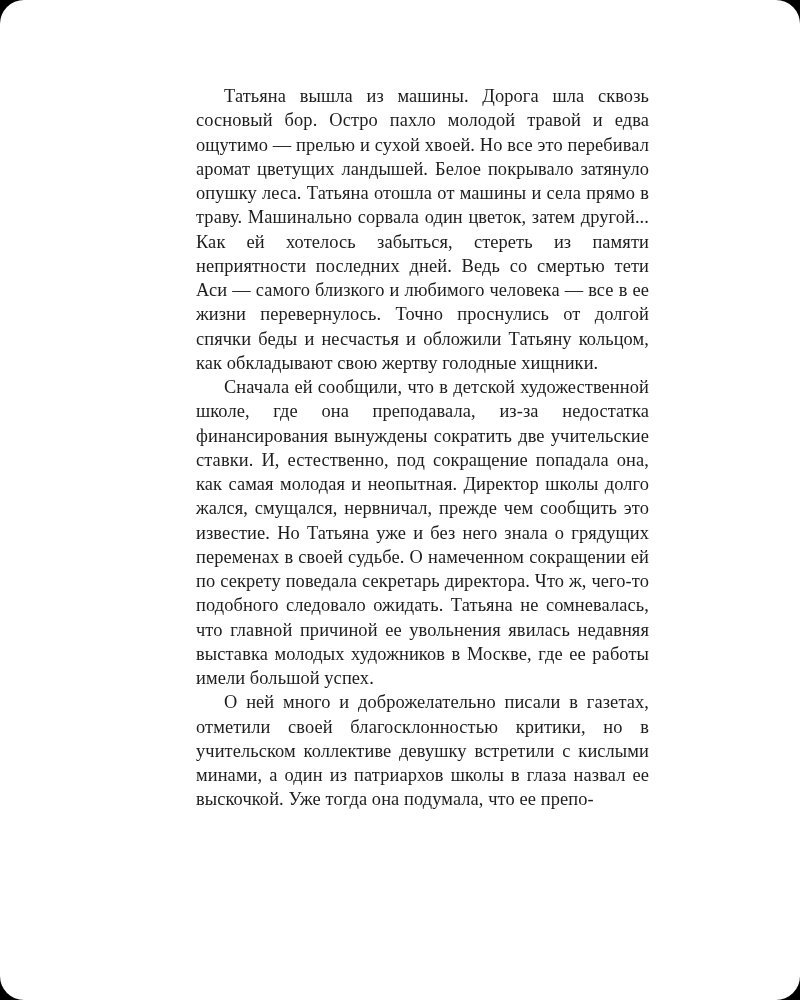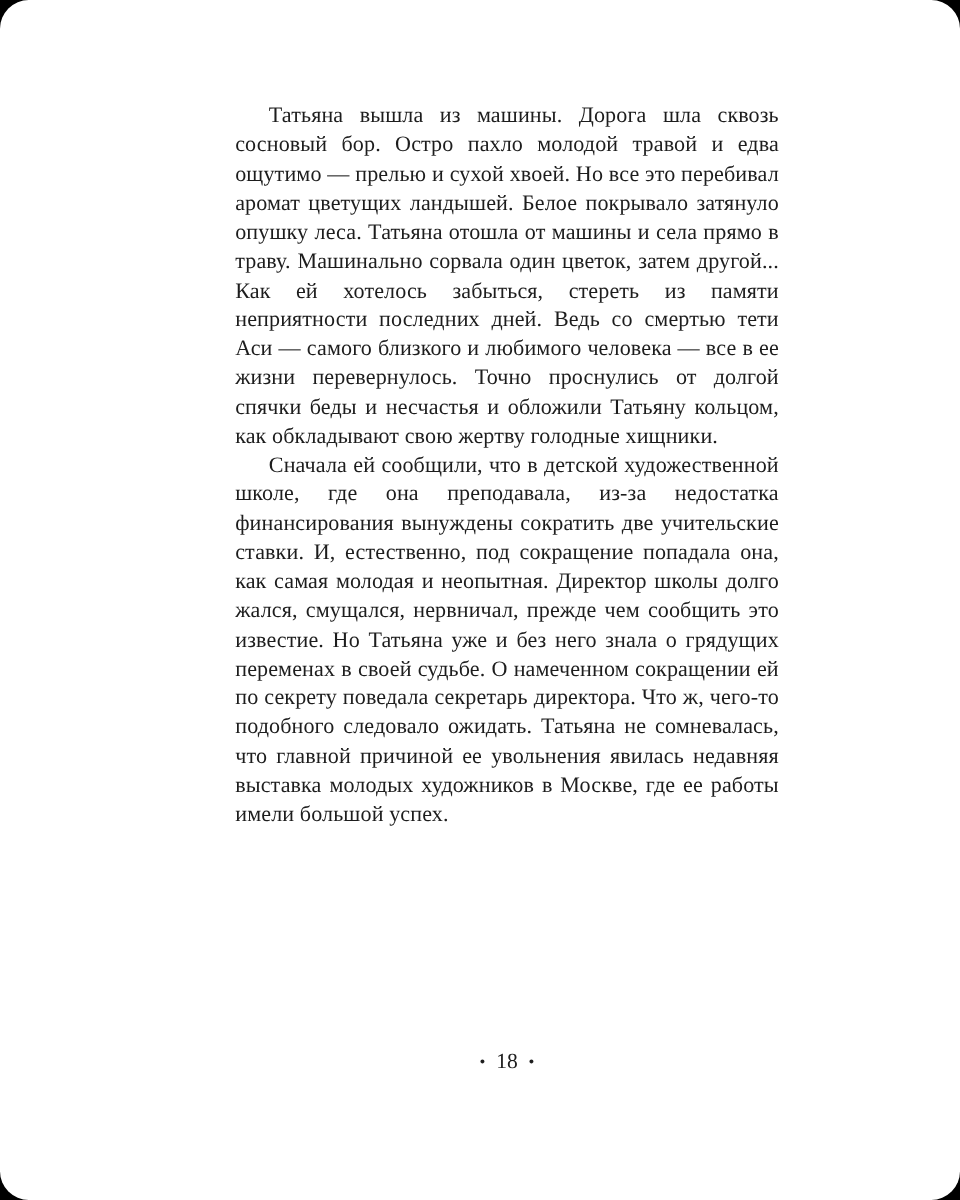--- a/index.html
+++ b/index.html
@@ -56,19 +56,17 @@
   }
 </style>
 </head>
 <body>
 
 <div class="book-page">
 
   <div class="text-block">
     <p>Татьяна вышла из машины. Дорога шла сквозь сосновый бор. Остро пахло молодой травой и едва ощутимо — прелью и сухой хвоей. Но все это перебивал аромат цветущих ландышей. Белое покрывало затянуло опушку леса. Татьяна отошла от машины и села прямо в траву. Машинально сорвала один цветок, затем другой... Как ей хотелось забыться, стереть из памяти неприятности последних дней. Ведь со смертью тети Аси — самого близкого и любимого человека — все в ее жизни перевернулось. Точно проснулись от долгой спячки беды и несчастья и обложили Татьяну кольцом, как обкладывают свою жертву голодные хищники.</p>
     <p>Сначала ей сообщили, что в детской художественной школе, где она преподавала, из-за недостатка финансирования вынуждены сократить две учительские ставки. И, естественно, под сокращение попадала она, как самая молодая и неопытная. Директор школы долго жался, смущался, нервничал, прежде чем сообщить это известие. Но Татьяна уже и без него знала о грядущих переменах в своей судьбе. О намеченном сокращении ей по секрету поведала секретарь директора. Что ж, чего-то подобного следовало ожидать. Татьяна не сомневалась, что главной причиной ее увольнения явилась недавняя выставка молодых художников в Москве, где ее работы имели большой успех.</p>
+    <p>О ней много и доброжелательно писали в газетах, отметили своей благосклонностью критики, но в учительском коллективе девушку встретили с кислыми минами, а один из патриархов школы в глаза назвал ее выскочкой. Уже тогда она подумала, что ее препо-</p>
   </div>
 
-  <div class="page-footer">
-    <span class="bullet">•</span><span class="num">18</span><span class="bullet">•</span>
-  </div>
 
 </div>
 
 </body></html>

